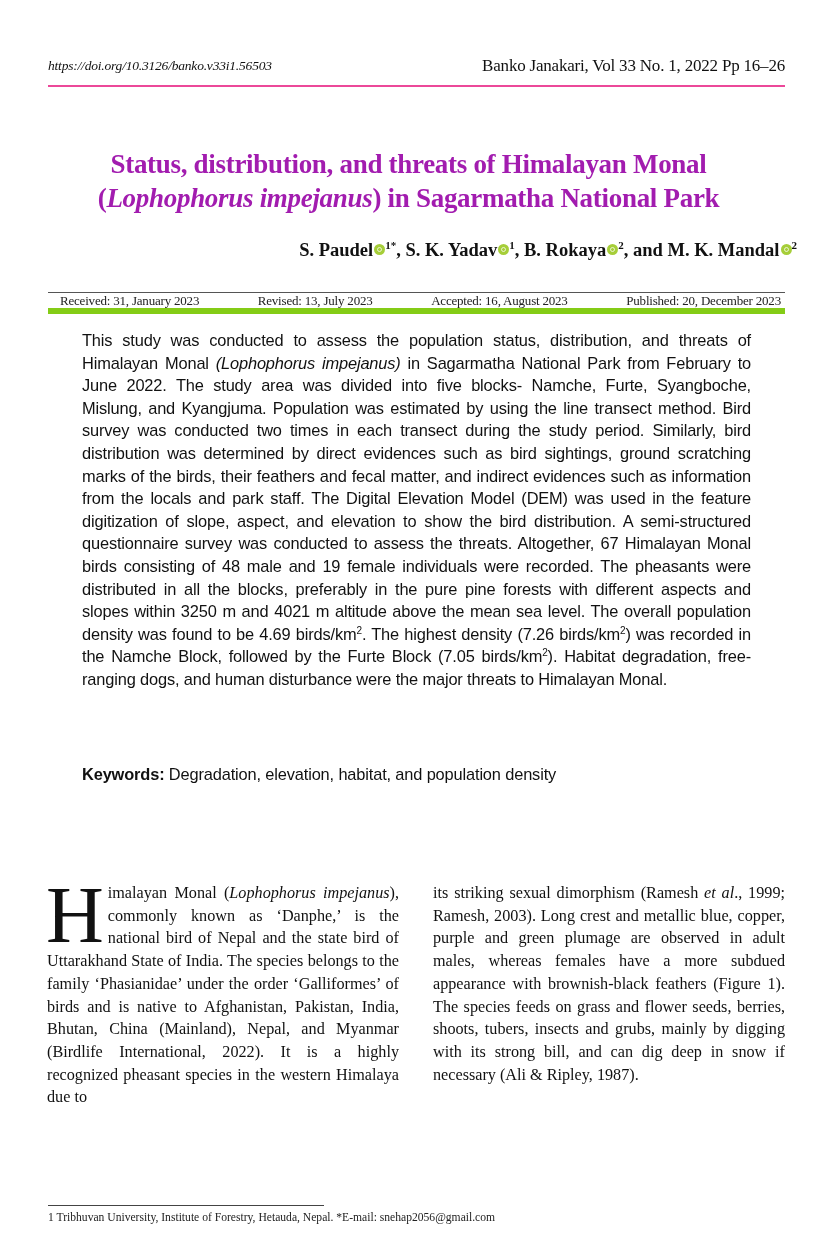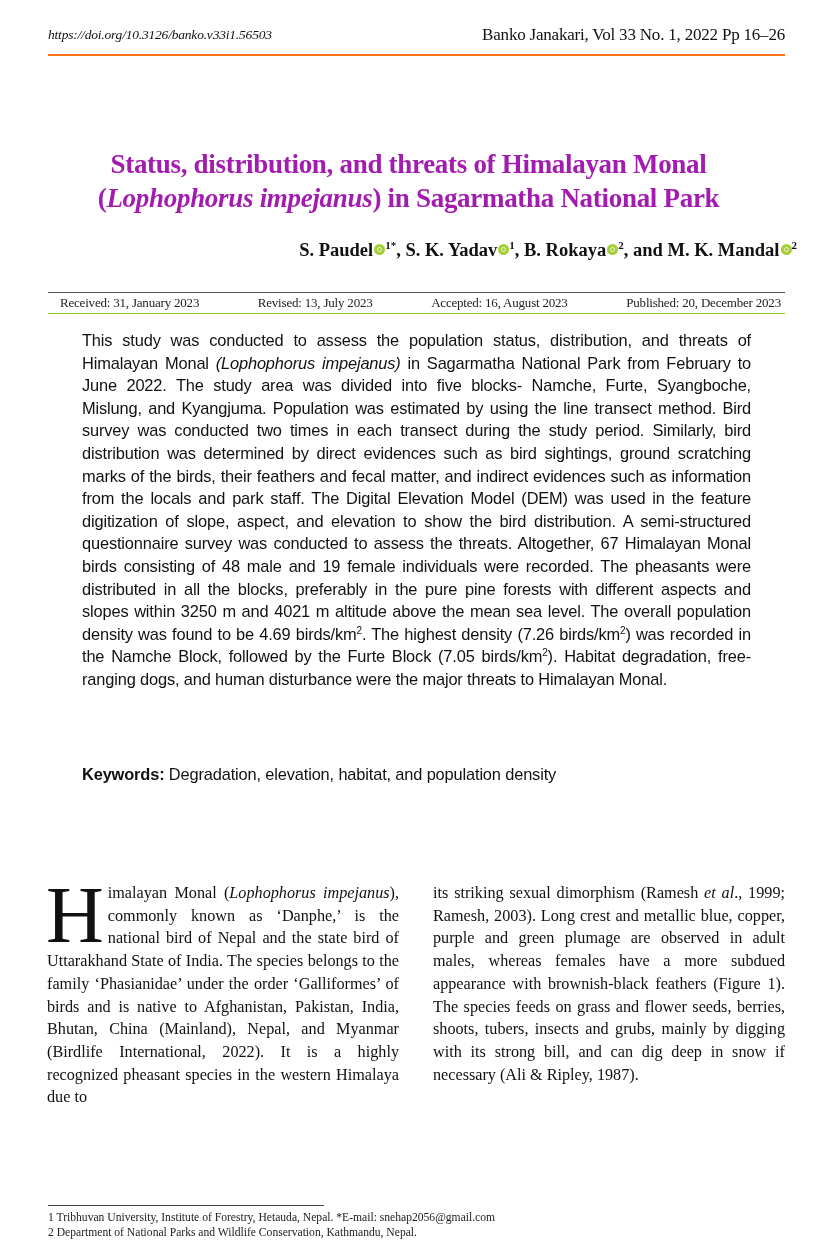--- a/index.html
+++ b/index.html
@@ -11,24 +11,24 @@
       width: 817px;
       height: 1258px;
       position: relative;
       overflow: hidden;
       color: #111111;
       font-family: "Liberation Serif", serif;
     }
     .page-header {
       position: absolute;
       left: 48px;
-      top: 24px;
+      top: 55px;
       width: 737px;
       height: 30px;
-      border-bottom: 2px solid #f97316;
+      border-bottom: 2px solid #ec4899;
     }
     .doi {
       position: absolute;
       left: 0;
       top: 3px;
       font-style: italic;
       font-size: 13.5px;
       letter-spacing: -0.2px;
       color: #111;
     }
@@ -87,21 +87,21 @@
       vertical-align: 7px;
       line-height: 0;
     }
     .dates {
       position: absolute;
       left: 48px;
       top: 292px;
       width: 737px;
       height: 22px;
       border-top: 1px solid #555;
-      border-bottom: 1px solid #84cc16;
+      border-bottom: 6px solid #84cc16;
       display: flex;
       justify-content: space-between;
       align-items: center;
       padding: 0 4px 0 12px;
       box-sizing: border-box;
       font-size: 13px;
       letter-spacing: -0.2px;
       color: #222;
     }
     .abstract {
@@ -202,14 +202,13 @@
   <span class="label">Keywords:</span><span> Degradation, elevation, habitat, and population density</span>
 </div>
 
 <p class="col col-left"><span class="dropcap">H</span><span>imalayan Monal (</span><span class="sci">Lophophorus impejanus</span><span>), commonly known as ‘Danphe,’ is the national bird of Nepal and the state bird of Uttarakhand State of India. The species belongs to the family ‘Phasianidae’ under the order ‘Galliformes’ of birds and is native to Afghanistan, Pakistan, India, Bhutan, China (Mainland), Nepal, and Myanmar (Birdlife International, 2022). It is a highly recognized pheasant species in the western Himalaya due to</span></p>
 
 <p class="col col-right"><span>its striking sexual dimorphism (Ramesh </span><span class="sci">et al</span><span>., 1999; Ramesh, 2003). Long crest and metallic blue, copper, purple and green plumage are observed in adult males, whereas females have a more subdued appearance with brownish-black feathers (Figure 1). The species feeds on grass and flower seeds, berries, shoots, tubers, insects and grubs, mainly by digging with its strong bill, and can dig deep in snow if necessary (Ali &amp; Ripley, 1987).</span></p>
 
 <div class="footnote-rule"></div>
 <div class="footnotes">
   <div>1 Tribhuvan University, Institute of Forestry, Hetauda, Nepal. *E-mail: snehap2056@gmail.com</div>
-  <div>2 Department of National Parks and Wildlife Conservation, Kathmandu, Nepal.</div>
 </div>
 
 </body></html>

